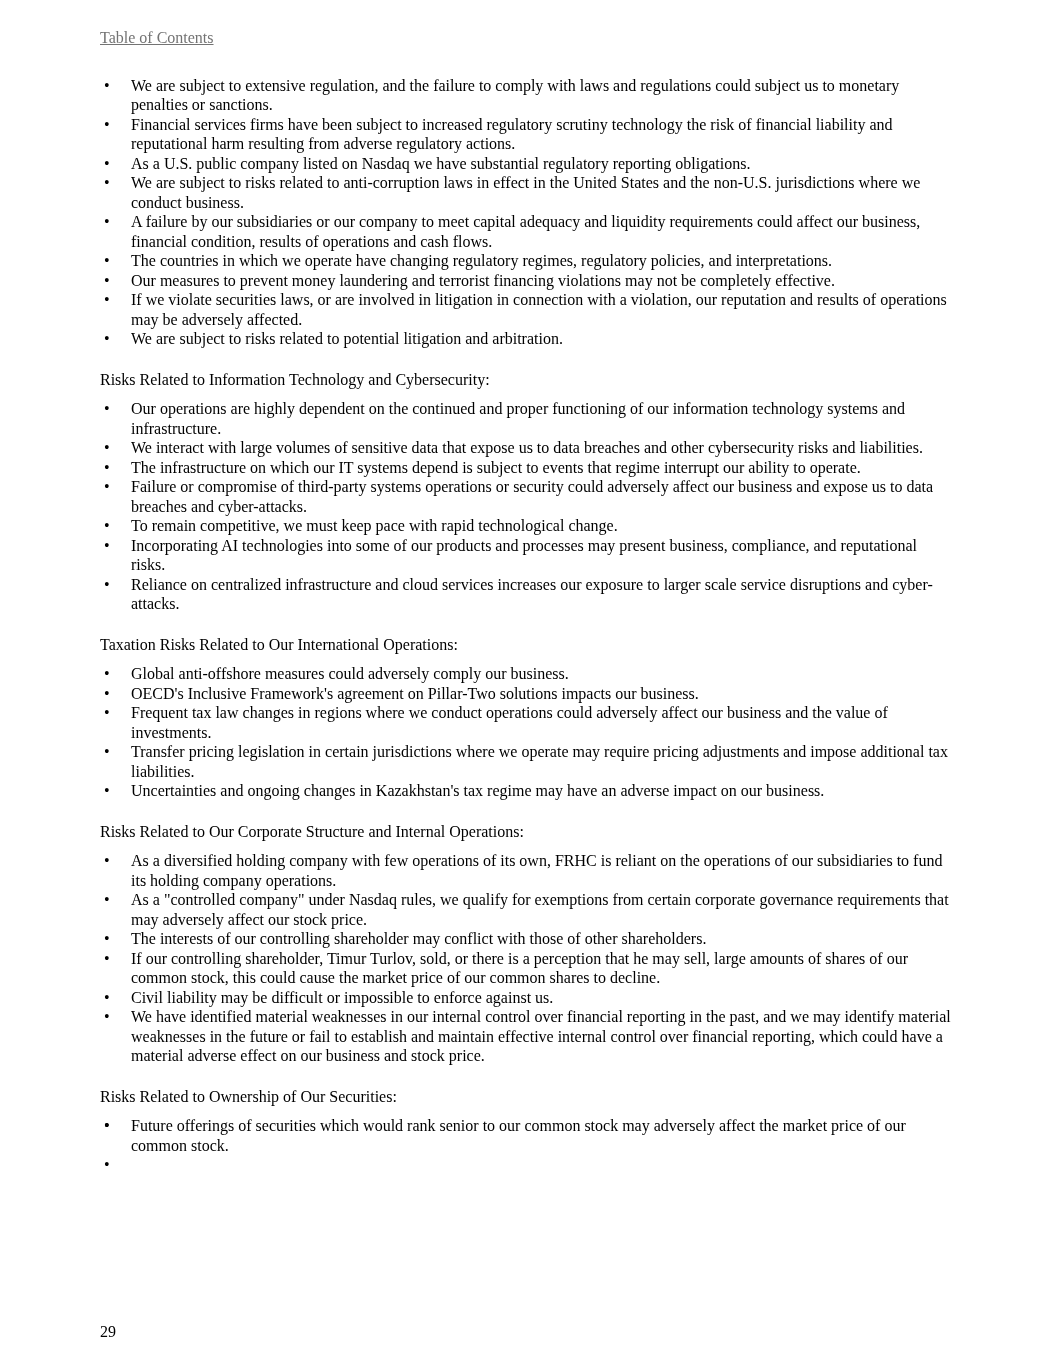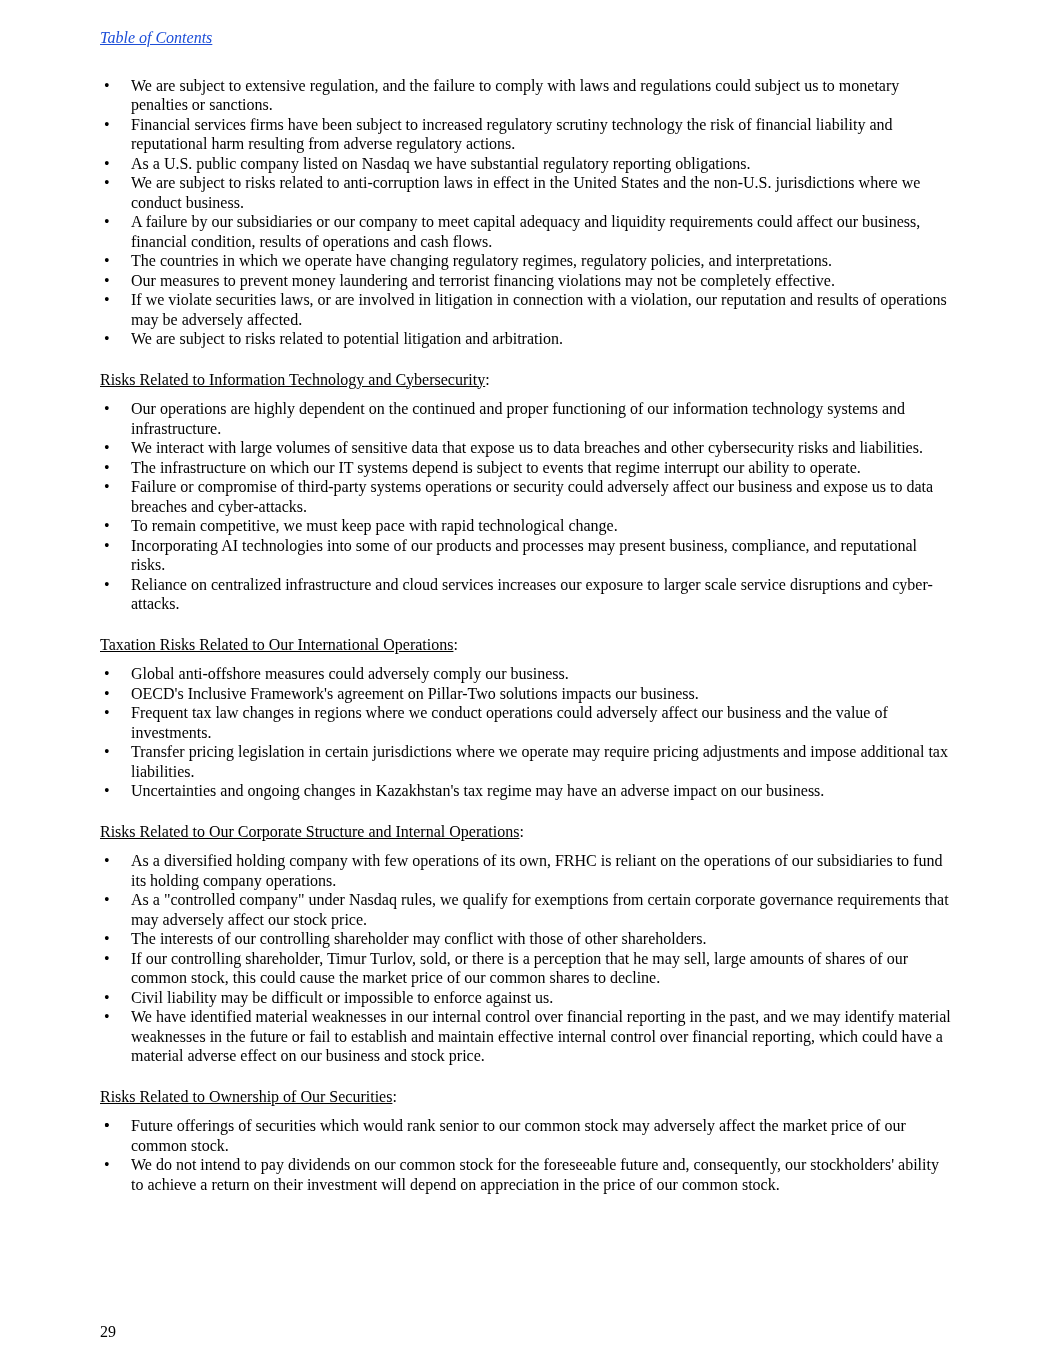--- a/index.html
+++ b/index.html
@@ -11,33 +11,32 @@
     display: flex;
     flex-direction: column;
     font-family: "Liberation Serif", serif;
     font-size: 16px;
     line-height: 19.5px;
     color: #000000;
     background: #ffffff;
   }
   .toc-row { margin: 0 0 28px 0; }
   .toc-link {
-    color: #1d4ed8;
-    font-style: italic;
+    color: #737373;
     text-decoration: underline;
     cursor: pointer;
   }
   section.risk-section { margin: 0; }
   h2.section-heading {
     font-size: 16px;
     font-weight: normal;
     margin: 21px 0 10px 0;
     line-height: 19.5px;
   }
-  h2.section-heading .u { text-decoration: underline; }
+  h2.section-heading .u { }
   ul.bullets { list-style: none; margin: 0; padding: 0; }
   li.bullet { position: relative; padding-left: 31px; }
   li.bullet .marker { position: absolute; left: 4px; top: 0; }
   .page-number {
     margin-top: auto;
     padding-top: 30px;
     text-align: left;
   }
 </style>
 </head>
@@ -97,19 +96,19 @@
       <li class="bullet"><span class="marker">•</span><span>Civil liability may be difficult or impossible to enforce against us.</span></li>
       <li class="bullet"><span class="marker">•</span><span>We have identified material weaknesses in our internal control over financial reporting in the past, and we may identify material weaknesses in the future or fail to establish and maintain effective internal control over financial reporting, which could have a material adverse effect on our business and stock price.</span></li>
     </ul>
   </section>
 
   <section class="risk-section">
     <h2 class="section-heading"><span class="u">Risks Related to Ownership of Our Securities</span><span>:</span></h2>
     <ul class="bullets">
       <li class="bullet"><span class="marker">•</span></li>
       <li class="bullet"><span class="marker">•</span><span>Future offerings of securities which would rank senior to our common stock may adversely affect the market price of our common stock.</span></li>
-      <li class="bullet"><span class="marker">•</span><span>We do not intend to pay dividends on our common stock for the foreseeable future and, consequently, our stockholders' ability to achieve a return on their investment will depend on appreciation in the price of our common stock.</span></li>
+      <li class="bullet"><span class="marker">•</span></li>
     </ul>
   </section>
 
   <div class="page-number">29</div>
 
 </div>
 
 </body></html>

